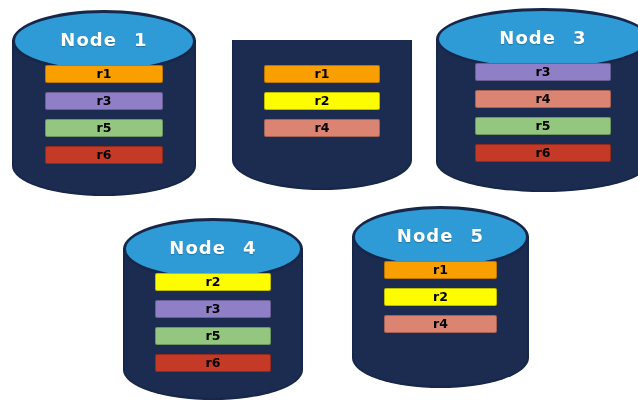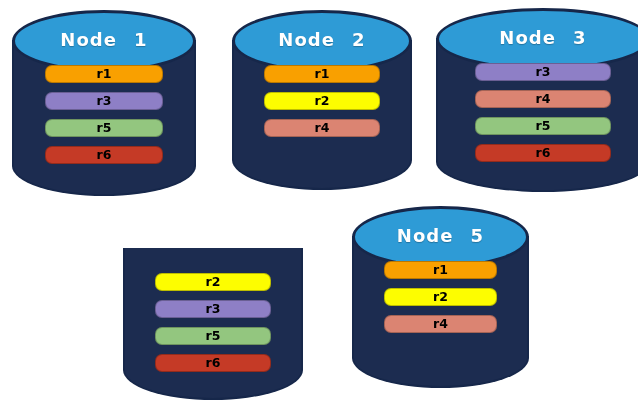--- a/index.html
+++ b/index.html
@@ -65,21 +65,21 @@
     top: 55px;
     z-index: 3;
     display: flex;
     flex-direction: column;
     align-items: center;
   }
   .bar {
     width: 63%;
     height: 16px;
     margin-bottom: 9px;
-    border-radius: 7px;
+    border-radius: 2px;
     border: 1px solid rgba(0,0,0,0.25);
     box-sizing: content-box;
     display: flex;
     align-items: center;
     justify-content: center;
     color: var(--bar-text, #000000);
     font-weight: bold;
     font-size: 12.5px;
     line-height: 1;
     text-align: center;
@@ -98,23 +98,20 @@
     <div class="bars">
         <div class="bar" style="background: rgb(249, 160, 0);">r1</div>
         <div class="bar" style="background: rgb(142, 127, 198);">r3</div>
         <div class="bar" style="background: rgb(147, 198, 127);">r5</div>
         <div class="bar" style="background: rgb(197, 58, 38);">r6</div>
       </div>
   </div>
 
   <div class="cylinder pos-n2">
     <div class="cyl-body"></div>
-    <div class="cyl-top">
-      <span class="node-title">Node 2</span>
-    </div>
     <div class="bars">
         <div class="bar" style="background: rgb(249, 160, 0);">r1</div>
         <div class="bar" style="background: rgb(253, 253, 0);">r2</div>
         <div class="bar" style="background: rgb(219, 132, 114);">r4</div>
       </div>
   </div>
 
   <div class="cylinder pos-n3">
     <div class="cyl-body"></div>
     <div class="cyl-top">
@@ -123,20 +120,23 @@
     <div class="bars">
         <div class="bar" style="background: rgb(142, 127, 198);">r3</div>
         <div class="bar" style="background: rgb(219, 132, 114);">r4</div>
         <div class="bar" style="background: rgb(147, 198, 127);">r5</div>
         <div class="bar" style="background: rgb(197, 58, 38);">r6</div>
       </div>
   </div>
 
   <div class="cylinder pos-n4">
     <div class="cyl-body"></div>
+    <div class="cyl-top">
+      <span class="node-title">Node 4</span>
+    </div>
     <div class="bars">
         <div class="bar" style="background: rgb(253, 253, 0);">r2</div>
         <div class="bar" style="background: rgb(142, 127, 198);">r3</div>
         <div class="bar" style="background: rgb(147, 198, 127);">r5</div>
         <div class="bar" style="background: rgb(197, 58, 38);">r6</div>
       </div>
   </div>
 
   <div class="cylinder pos-n5">
     <div class="cyl-body"></div>

